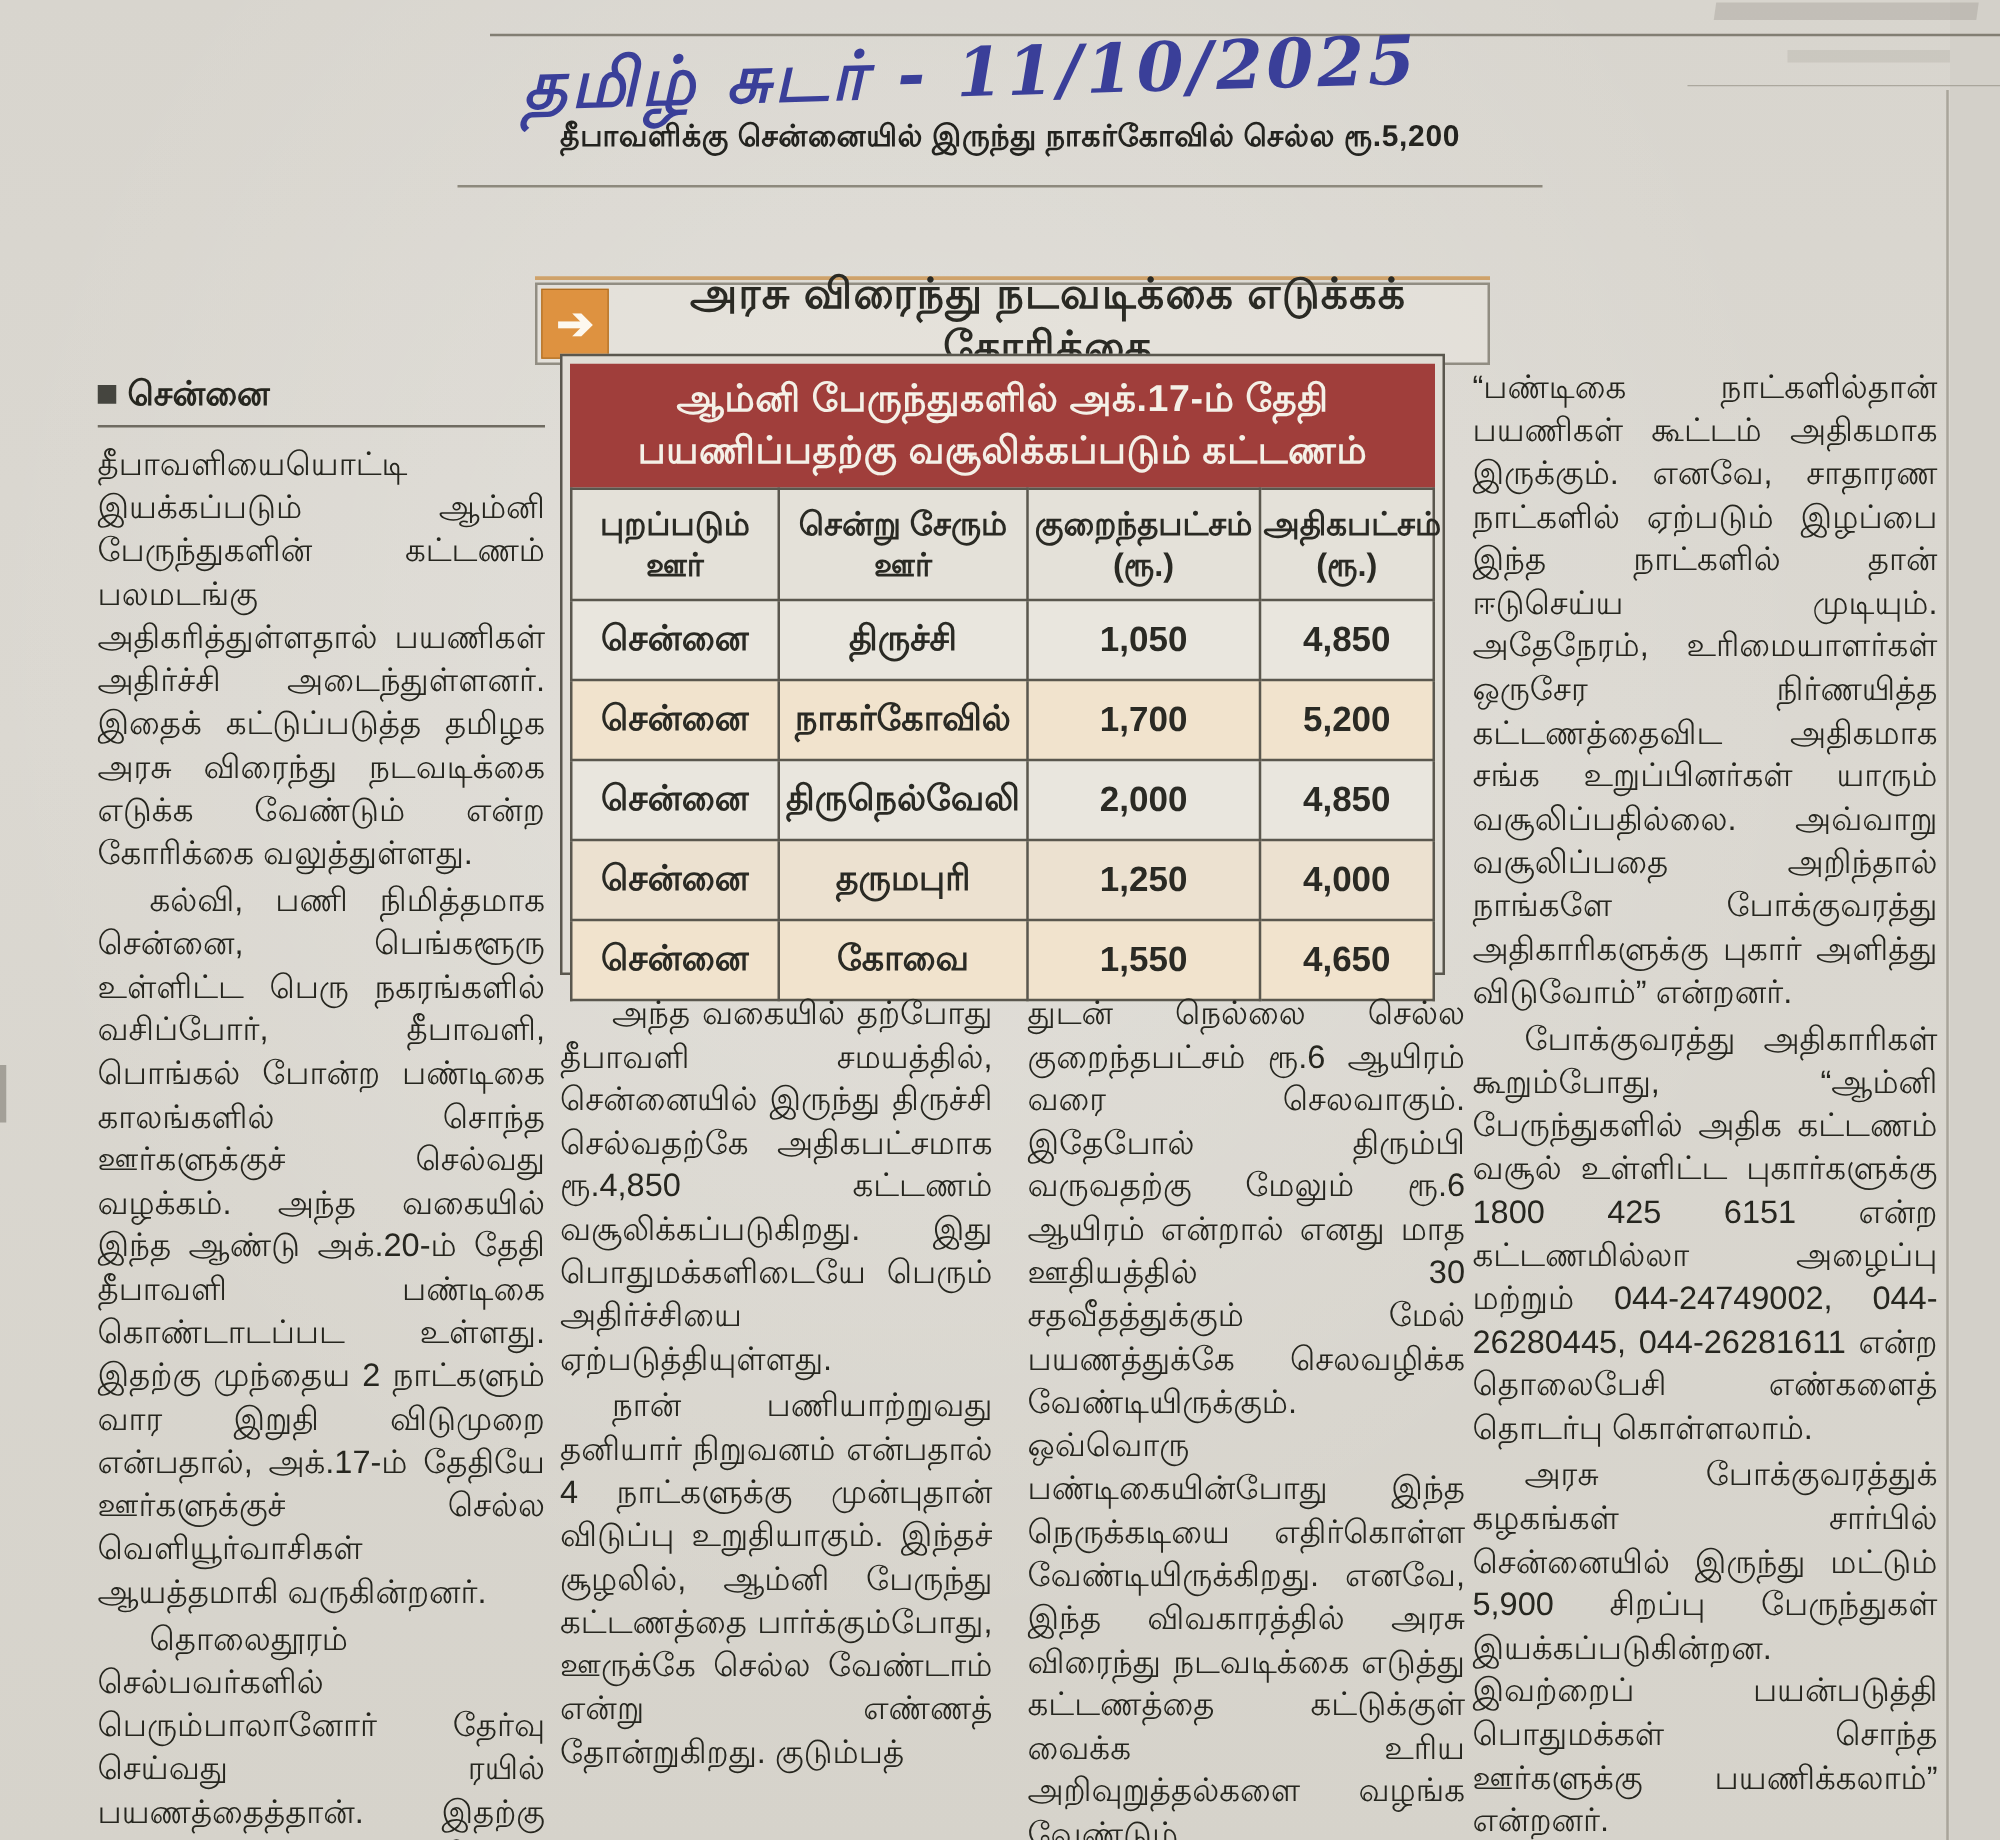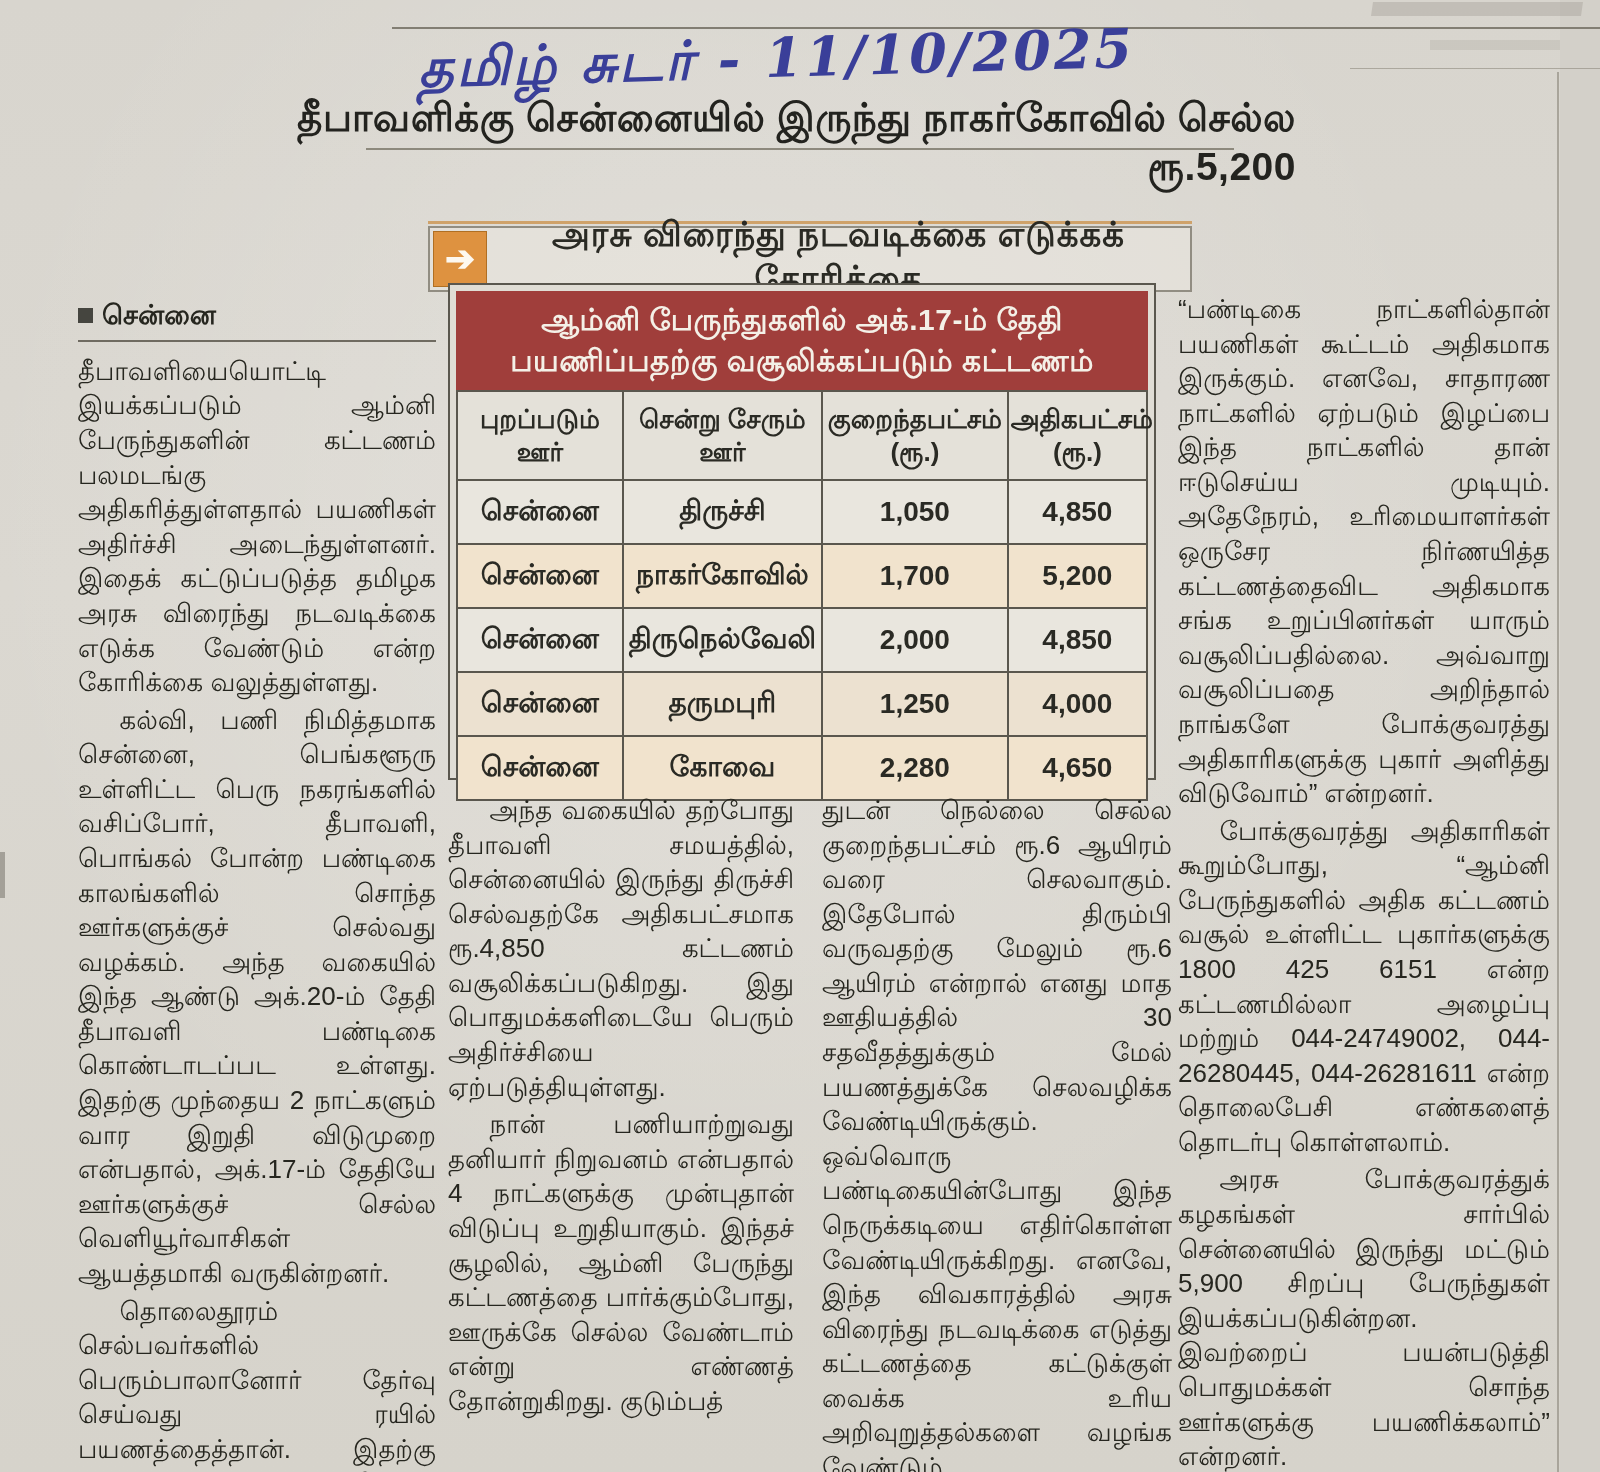--- a/index.html
+++ b/index.html
@@ -17,22 +17,22 @@
   .top-rule{position:absolute;left:392px;top:27px;width:1208px;height:2px;background:#827e73;}
   .handwritten{
     position:absolute;left:418px;top:26px;width:700px;
     font-family:"DejaVu Serif", serif;
     font-style:italic;font-weight:bold;
     font-size:54px;letter-spacing:3px;
     color:#3a3f99;transform:rotate(-1.6deg);
     white-space:nowrap;
   }
   .strapline{
-    position:absolute;left:296px;top:96px;width:1000px;
-    text-align:right;font-size:39px;font-weight:bold;color:#23231f;
+    position:absolute;left:308px;top:96px;width:1000px;
+    text-align:center;font-size:24px;font-weight:bold;color:#23231f;
     letter-spacing:0.5px;
   }
   .strap-rule{position:absolute;left:366px;top:148px;width:868px;height:2px;background:#8d897d;}
   .headline{
     position:absolute;left:55px;top:156px;width:1495px;
     text-align:center;font-size:58px;font-weight:bold;color:#21211d;
     letter-spacing:1px;white-space:nowrap;
   }
   
   .kicker-topline{position:absolute;left:428px;top:221px;width:764px;height:3px;background:#cfa26a;}
@@ -151,21 +151,21 @@
         </tr>
         <tr class="r3">
           <td>சென்னை</td>
           <td>தருமபுரி</td>
           <td>1,250</td>
           <td>4,000</td>
         </tr>
         <tr class="r4">
           <td>சென்னை</td>
           <td>கோவை</td>
-          <td>2,280</td>
+          <td>1,550</td>
           <td>4,650</td>
         </tr>
       </tbody>
     </table>
   </div>
 
   <div class="col col-1">
     <div class="dateline">
       <span class="sq"></span>
       <span>சென்னை</span>

